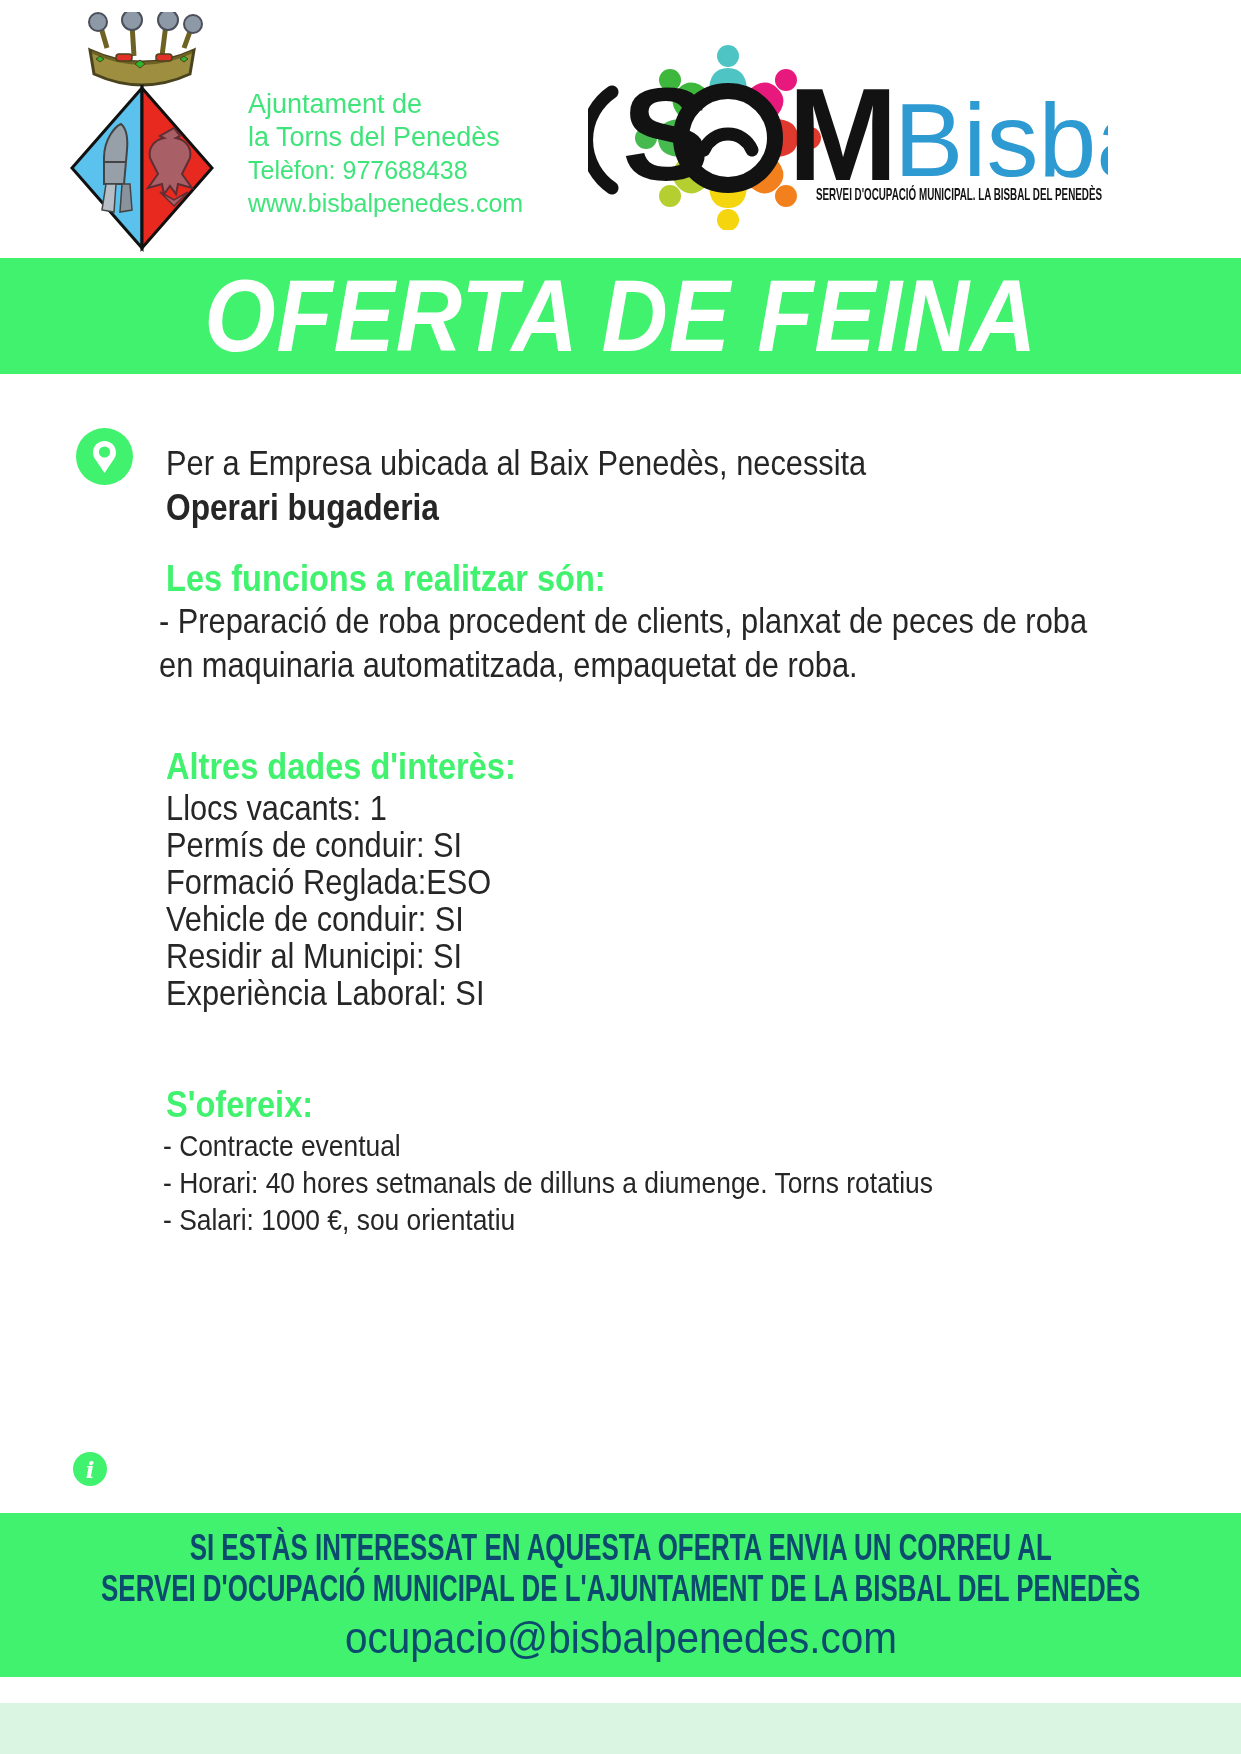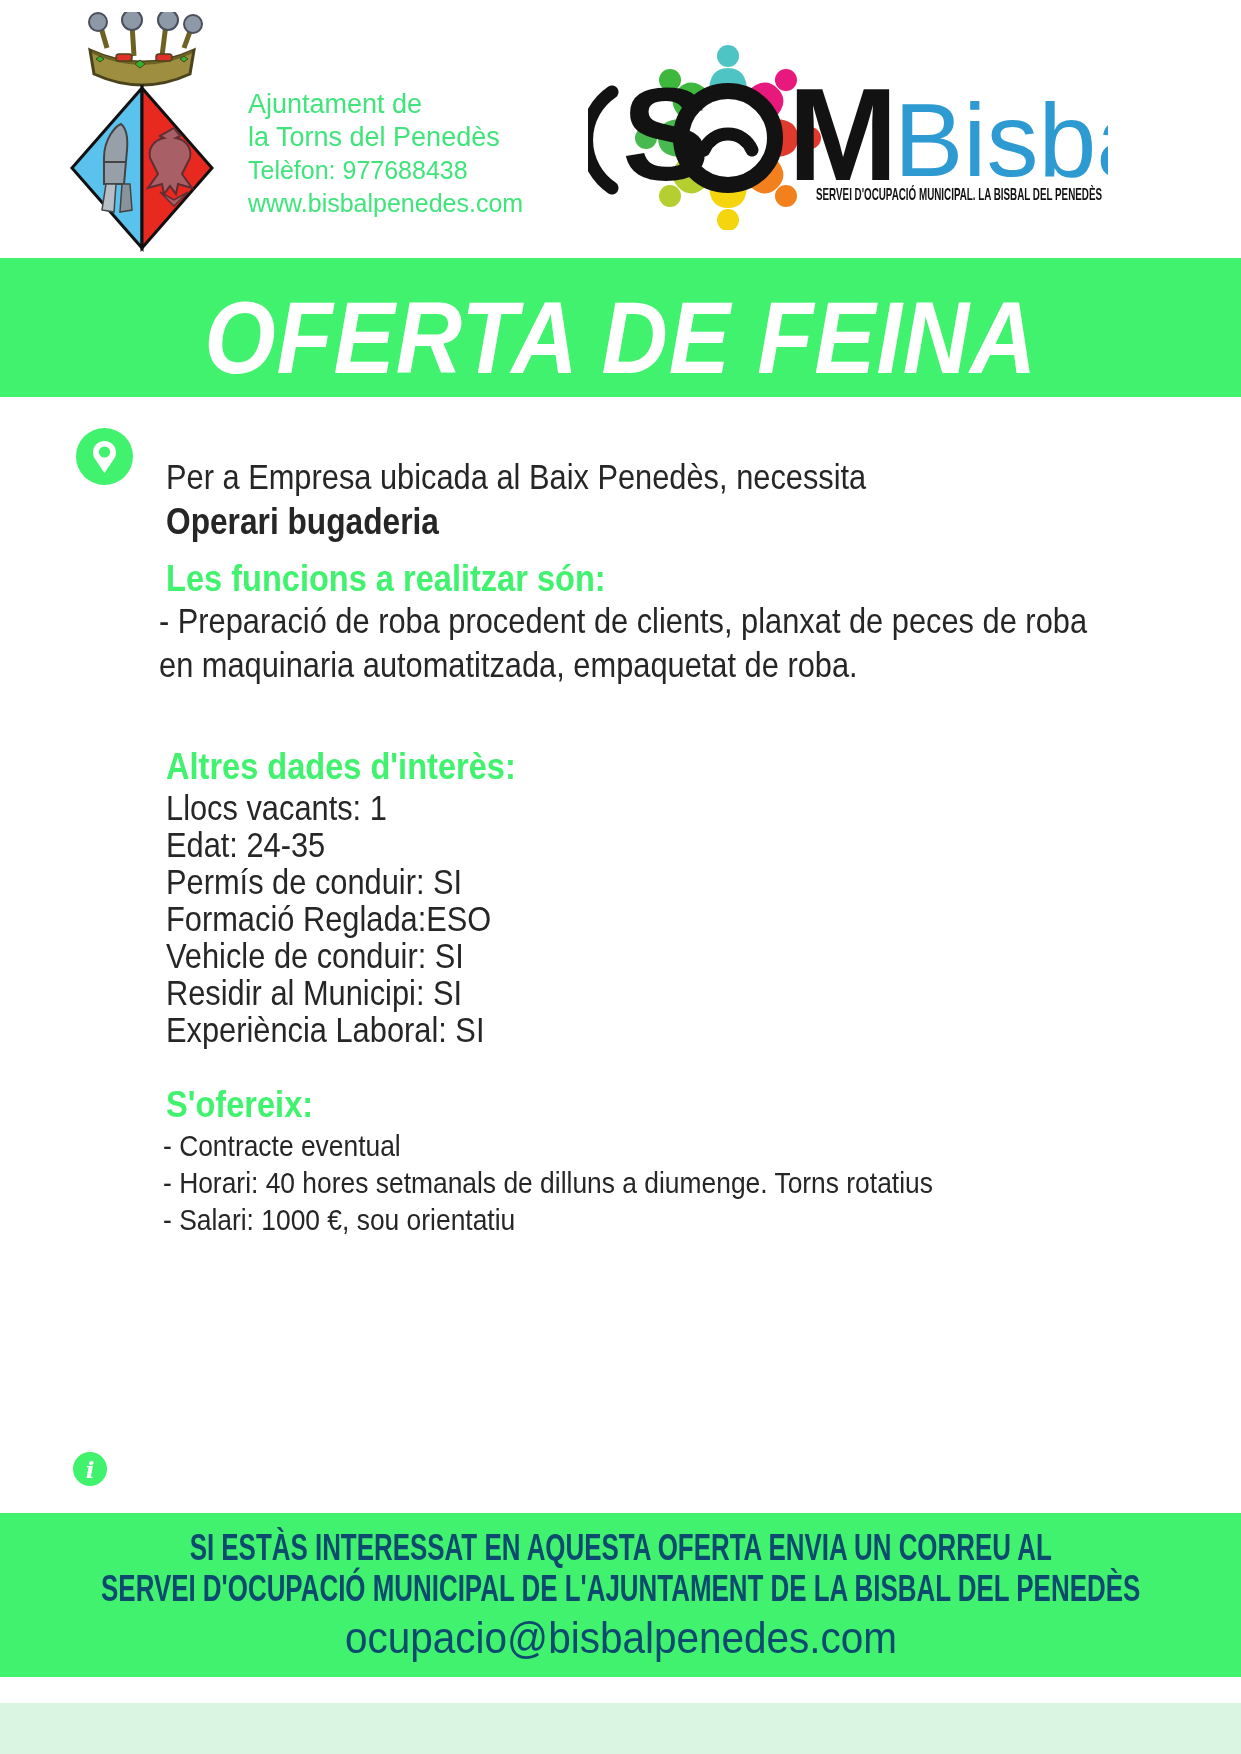--- a/index.html
+++ b/index.html
@@ -7,31 +7,31 @@
     position:relative;width:1241px;height:1754px;overflow:hidden;
     background:#ffffff;font-family:"Liberation Sans",sans-serif;color:#262626;padding-left:8px;
   }
   
   .crest{position:absolute;left:62px;top:12px;width:160px;height:242px;}
   .muni{position:absolute;left:248px;top:88px;line-height:33px;font-size:27px;color:#3fe47a;}
   .muni .small{font-size:25px;}
   .somlogo{position:absolute;left:588px;top:30px;width:520px;height:200px;}
   
   .banner{
-    position:absolute;left:0;top:258px;width:1241px;height:139px;background:#41f26e;
-    display:flex;align-items:flex-end;justify-content:center;
+    position:absolute;left:0;top:258px;width:1241px;height:116px;background:#41f26e;
+    display:flex;align-items:flex-start;justify-content:center;
   }
   .banner span{
     display:inline-block;color:#ffffff;font-size:102px;font-weight:bold;font-style:italic;
     transform:scaleX(0.9);white-space:nowrap;letter-spacing:1px;
   }
   
   .pin{position:absolute;left:76px;top:428px;width:57px;height:57px;}
   .cond{display:inline-block;transform:scaleX(0.88);transform-origin:0 50%;white-space:nowrap;}
-  .intro{position:absolute;left:166px;top:440px;font-size:35px;line-height:45px;margin-top:14px;}
+  .intro{position:absolute;left:166px;top:440px;font-size:35px;line-height:45px;}
   .intro .job{font-weight:bold;font-size:36px;}
   .h-green{position:absolute;left:166px;font-size:37px;font-weight:bold;color:#41f26e;}
   .h-funcs{top:558px;}
   .p-funcs{position:absolute;left:159px;top:599px;font-size:35px;line-height:44px;}
   .h-dades{top:746px;}
   .list-dades{position:absolute;left:166px;top:789px;font-size:35px;line-height:37px;}
   .h-ofereix{top:1084px;}
   .list-ofereix{position:absolute;left:163px;top:1127px;font-size:30px;line-height:37px;}
   
   .infoicon{
@@ -184,21 +184,20 @@
   <div class="p-funcs">
     <div><span class="cond">- Preparació de roba procedent de clients, planxat de peces de roba</span></div>
     <div><span class="cond">en maquinaria automatitzada, empaquetat de roba.</span></div>
   </div>
 
   <div class="h-green h-dades">
     <span class="cond">Altres dades d'interès:</span>
   </div>
   <div class="list-dades">
     <div><span class="cond">Llocs vacants: 1</span></div>
-    <div><span class="cond">Edat: 24-35</span></div>
     <div><span class="cond">Permís de conduir: SI</span></div>
     <div><span class="cond">Formació Reglada:ESO</span></div>
     <div><span class="cond">Vehicle de conduir: SI</span></div>
     <div><span class="cond">Residir al Municipi: SI</span></div>
     <div><span class="cond">Experiència Laboral: SI</span></div>
   </div>
 
   <div class="h-green h-ofereix">
     <span class="cond">S'ofereix:</span>
   </div>

